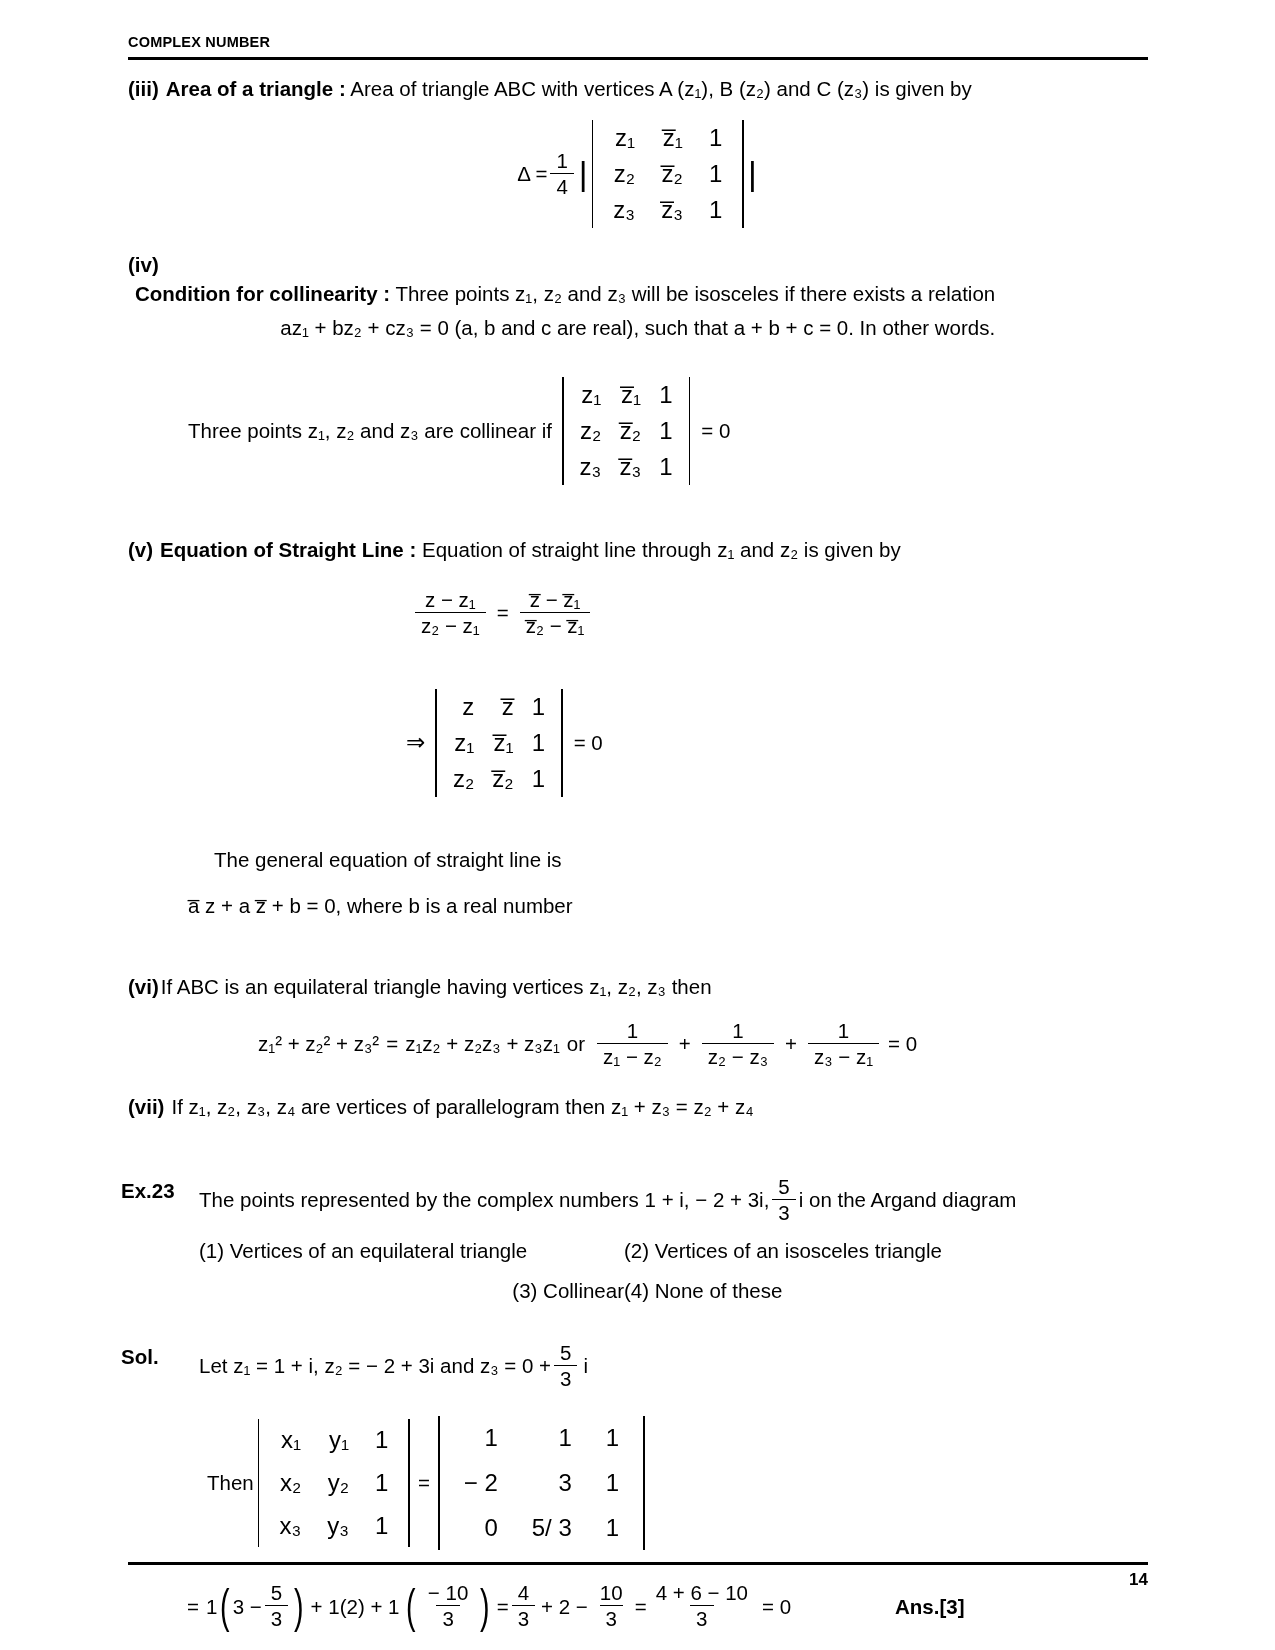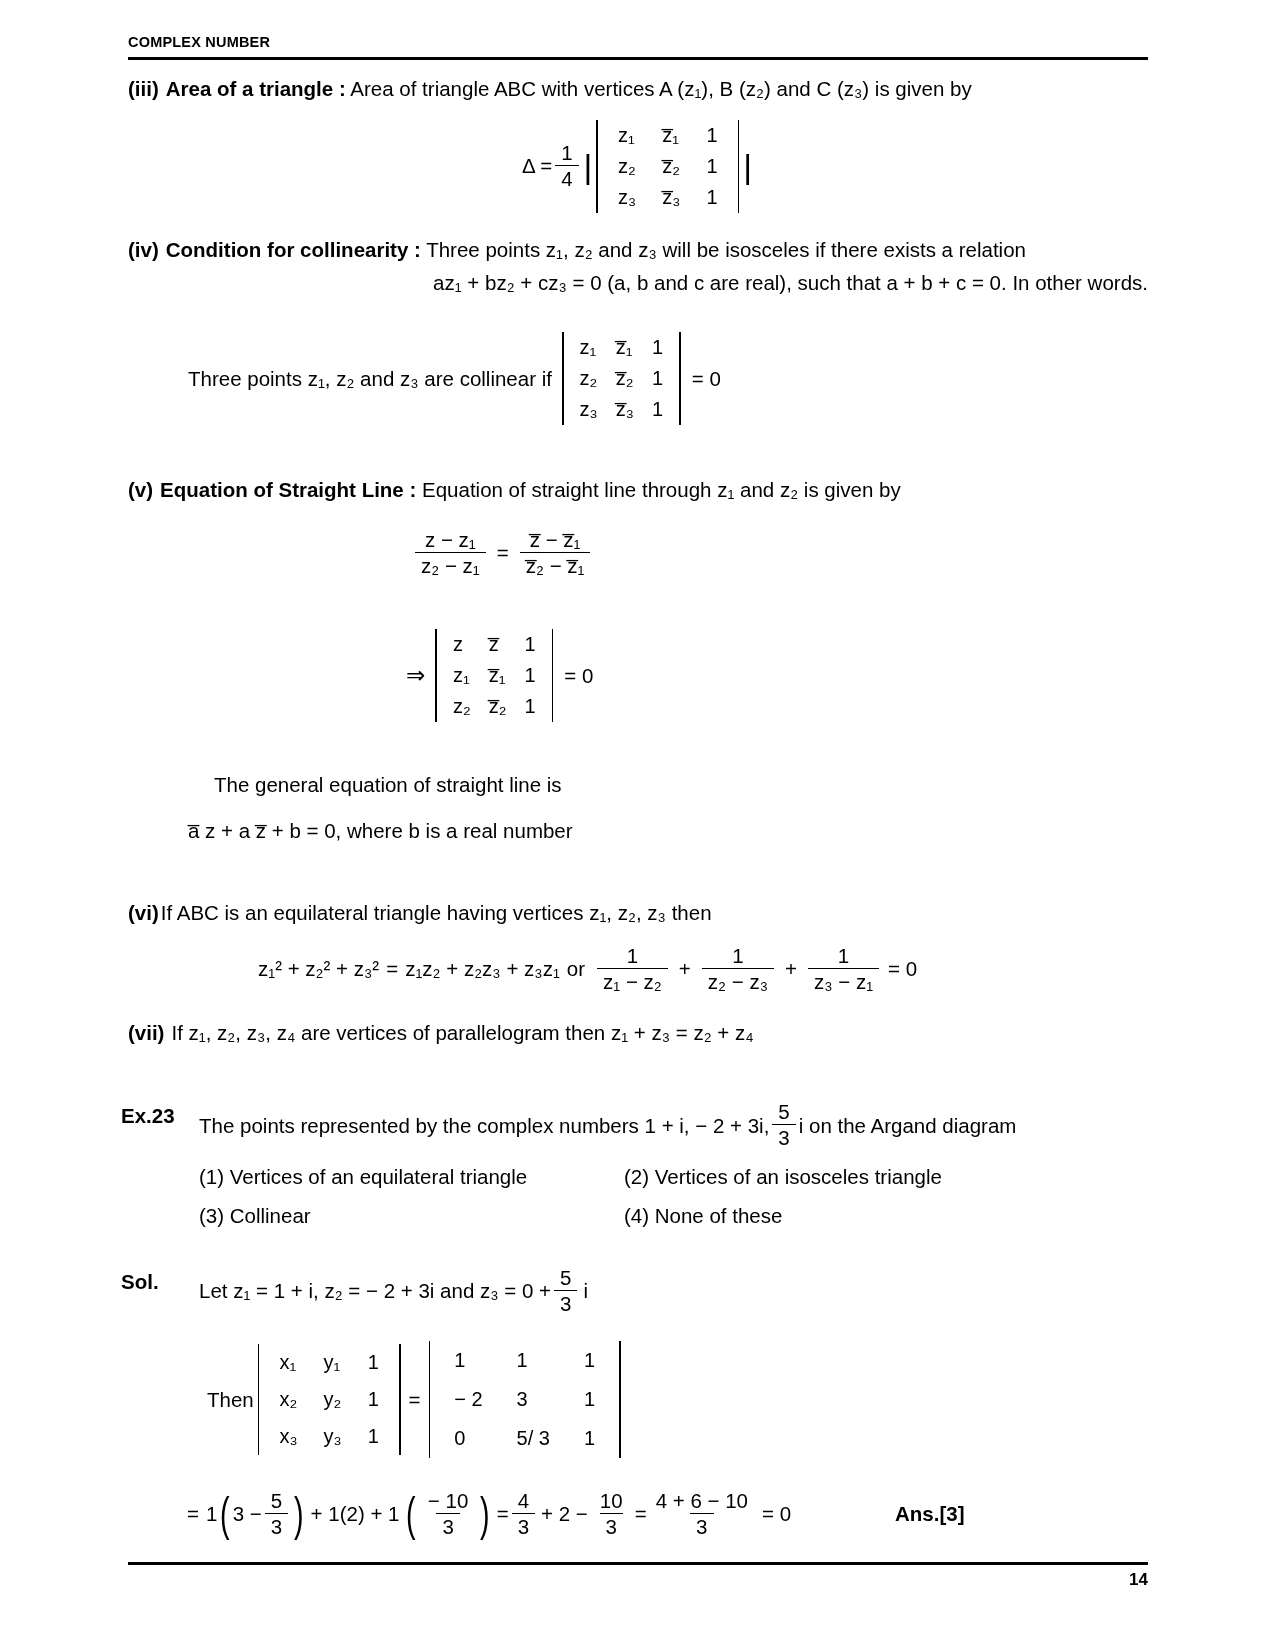--- a/index.html
+++ b/index.html
@@ -32,21 +32,21 @@
   .frac{display:inline-flex;flex-direction:column;align-items:center;vertical-align:middle;
         margin:0 5px;line-height:1.08;}
   .frac .n{padding:0 6px 1px 6px;}
   .frac .d{padding:2px 6px 0 6px;border-top:1.7px solid #000;}
   .frac.tight{margin:0 3px;}
 
   
   .det{display:inline-flex;align-items:stretch;vertical-align:middle;margin:0 2px;}
   .det .bar{width:1.7px;background:#000;}
   .det table{border-collapse:collapse;margin:0 7px;}
-  .det td{padding:4px 13px;text-align:left;font-size:20px;white-space:nowrap;}
+  .det td{padding:4px 13px;text-align:right;font-size:24px;white-space:nowrap;}
   .det.narrow td{padding:4px 9px;}
   .det.wide td{padding:5px 17px;}
 
   
   .paren{display:inline-flex;align-items:center;font-size:1.0em;}
   .paren>.pl,.paren>.pr{font-size:2.25em;font-weight:300;line-height:.62;
      transform:scaleX(.62);display:inline-block;}
 
   .eqline{display:flex;align-items:center;flex-wrap:nowrap;font-size:20.5px;}
   .center{justify-content:center;}
@@ -99,21 +99,21 @@
             <td>z̅₃</td>
             <td>1</td>
           </tr>
         </tbody>
           </table>
         <span class="bar"></span>
       </span>
       <span style="font-size:34px;line-height:.9;margin:0 2px;">|</span>
     </div>
 
-    <div class="item txt" style="margin-top:22px;">
+    <div class="item txt" style="margin-top:22px;flex-direction:column;">
       <div class="tag">(iv)</div>
       <div class="body" style="margin-left:7px;">
         <span class="b">Condition for collinearity :</span>
         <span>Three points z₁, z₂ and z₃ will be isosceles if there exists a relation</span>
         <span class="mt" style="margin-top:4px;">az₁ + bz₂ + cz₃ = 0 (a, b and c are real), such that a + b + c = 0. In other words.</span>
       </div>
     </div>
 
     <div class="eqline" style="margin-top:34px;margin-left:60px;">
       <span>Three points z₁, z₂ and z₃ are collinear if</span>
@@ -240,21 +240,21 @@
             <span class="d">3</span>
           </span>
           <span>i on the Argand diagram</span>
         </span>
 
         <div style="display:flex;margin-top:12px;">
           <div style="flex:0 0 425px;">(1) Vertices of an equilateral triangle</div>
           <div>(2) Vertices of an isosceles triangle</div>
         </div>
         <div style="display:flex;margin-top:10px;">
-          <div style="flex:0 0 425px;">(3) Collinear</div>
+          <div style="flex:0 0 425px;text-align:right;">(3) Collinear</div>
           <div>(4) None of these</div>
         </div>
       </div>
     </div>
 
     <div class="item txt" style="margin-top:36px;margin-left:-7px;">
       <div class="tag" style="width:68px;">Sol.</div>
       <div class="body" style="margin-left:10px;">
         <span class="eqline" style="display:inline-flex;">
           <span>Let z₁ = 1 + i, z₂ = − 2 + 3i and z₃ = 0 +</span>

